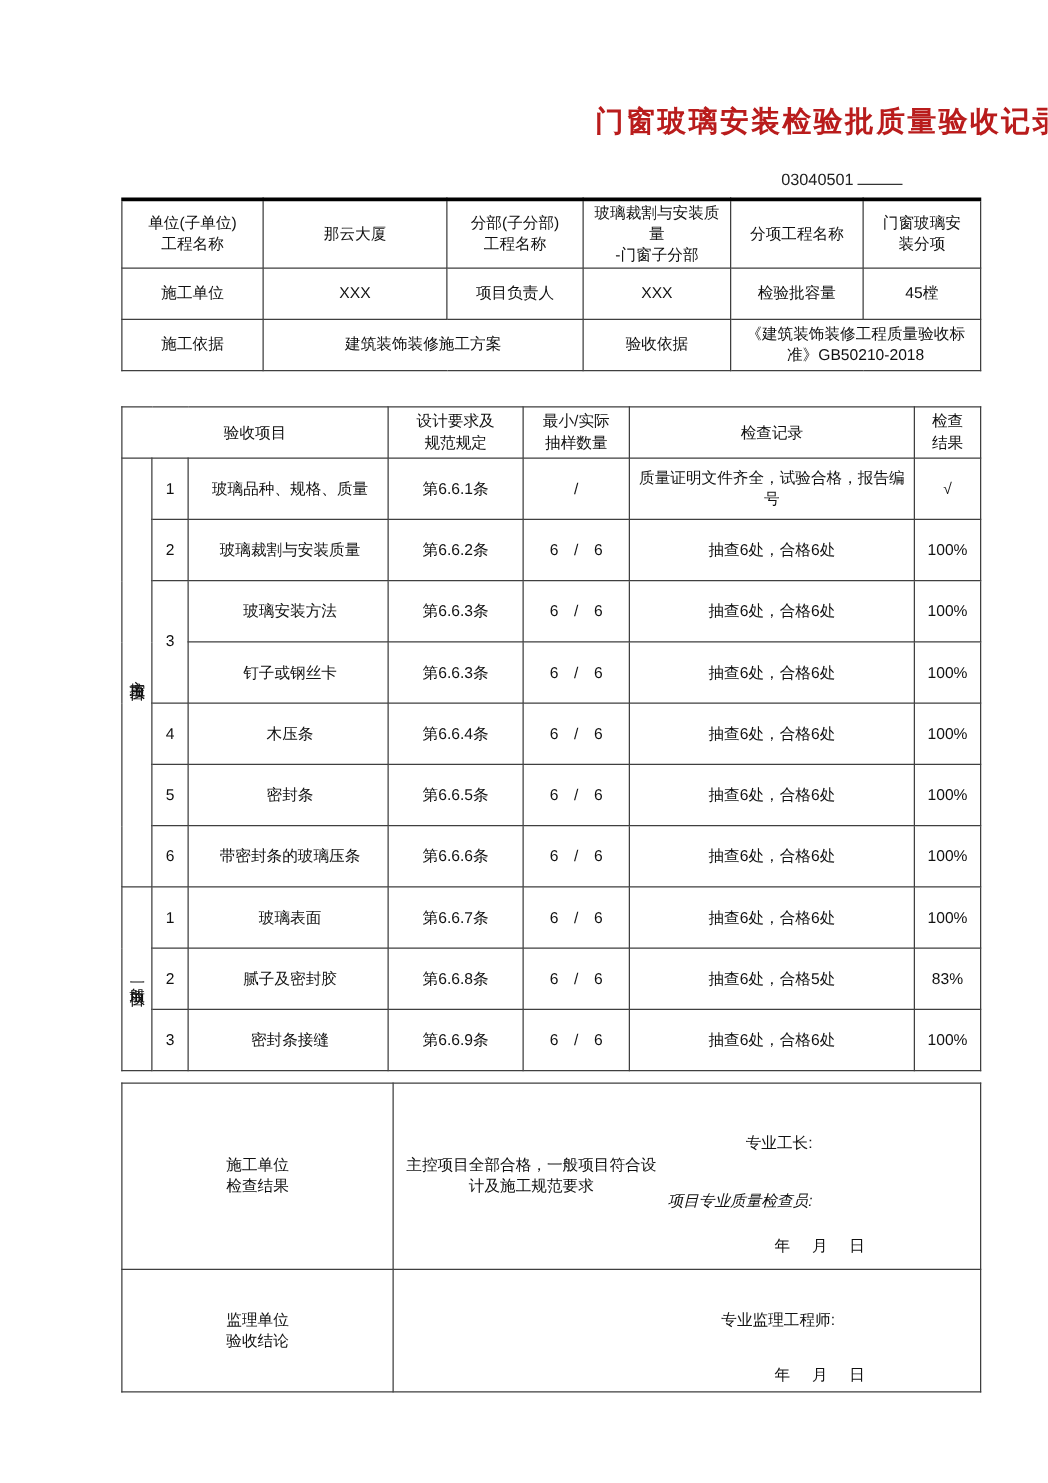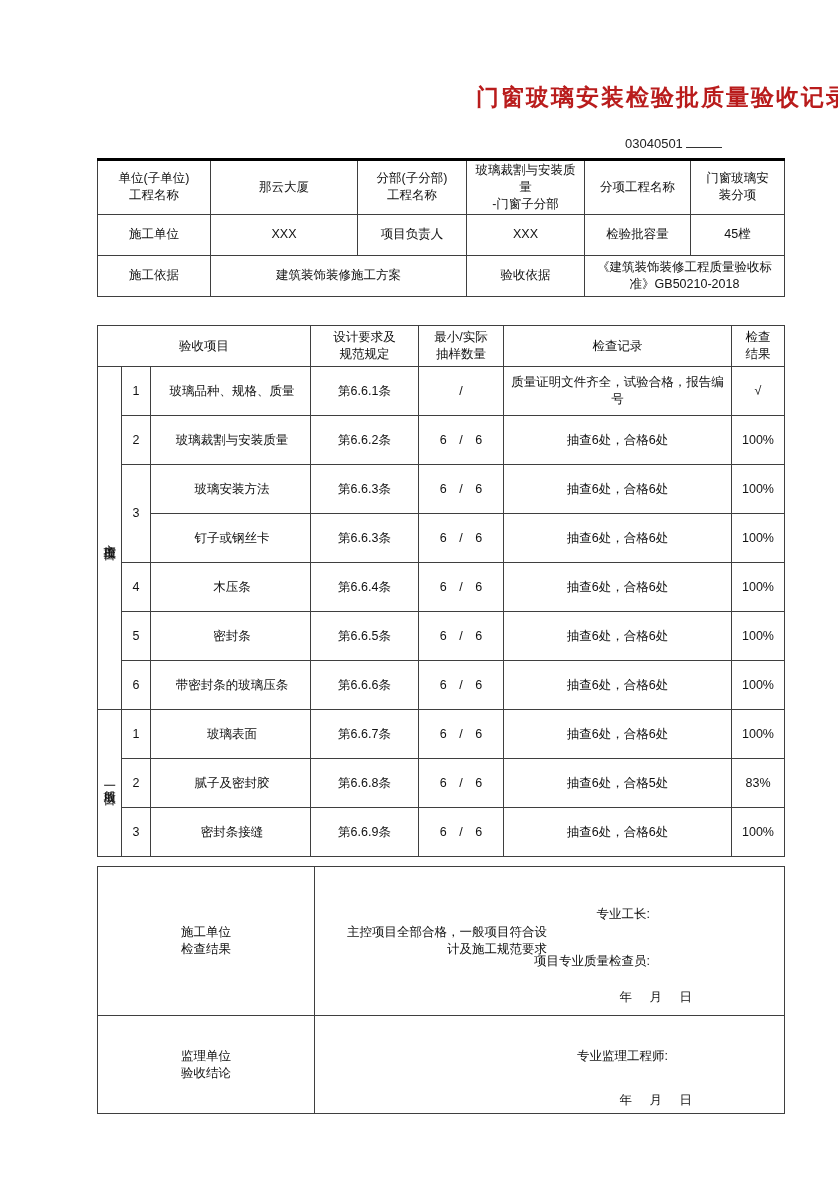--- a/index.html
+++ b/index.html
@@ -36,26 +36,26 @@
   .vlabel-cell div {
     writing-mode:vertical-rl; text-orientation:upright;
     letter-spacing:2px; margin:0 auto; line-height:1;
   }
   .sample-cell { word-spacing:9px; }
   .footer { top:866px; width:687px; }
   tr.fr1 { height:149px; }
   tr.fr2 { height:98px; }
   td.content { position:relative; padding:0 !important; }
   .conclusion {
-    position:absolute; left:16px; top:50%; transform:translateY(-50%);
-    width:216px; text-align:right; white-space:pre-line;
+    position:absolute; left:2px; top:50%; transform:translateY(-50%);
+    width:216px; text-align:center; white-space:pre-line;
   }
   .sig { position:absolute; font-size:12.5px; }
   .sig-foreman   { top:39px;  right:134px; }
-  .sig-inspector { top:86px;  right:134px; }
+  .sig-inspector { top:86px;  right:134px;font-style:italic; }
   .sig-date1     { top:122px; right:92px;  word-spacing:14px; }
   .sig-engineer  { top:32px;  right:116px; }
   .sig-date2     { top:76px;  right:92px;  word-spacing:14px; }
 </style>
 </head>
 <body>
 
 <div class="title">门窗玻璃安装检验批质量验收记录</div>
 
 <div class="code">

